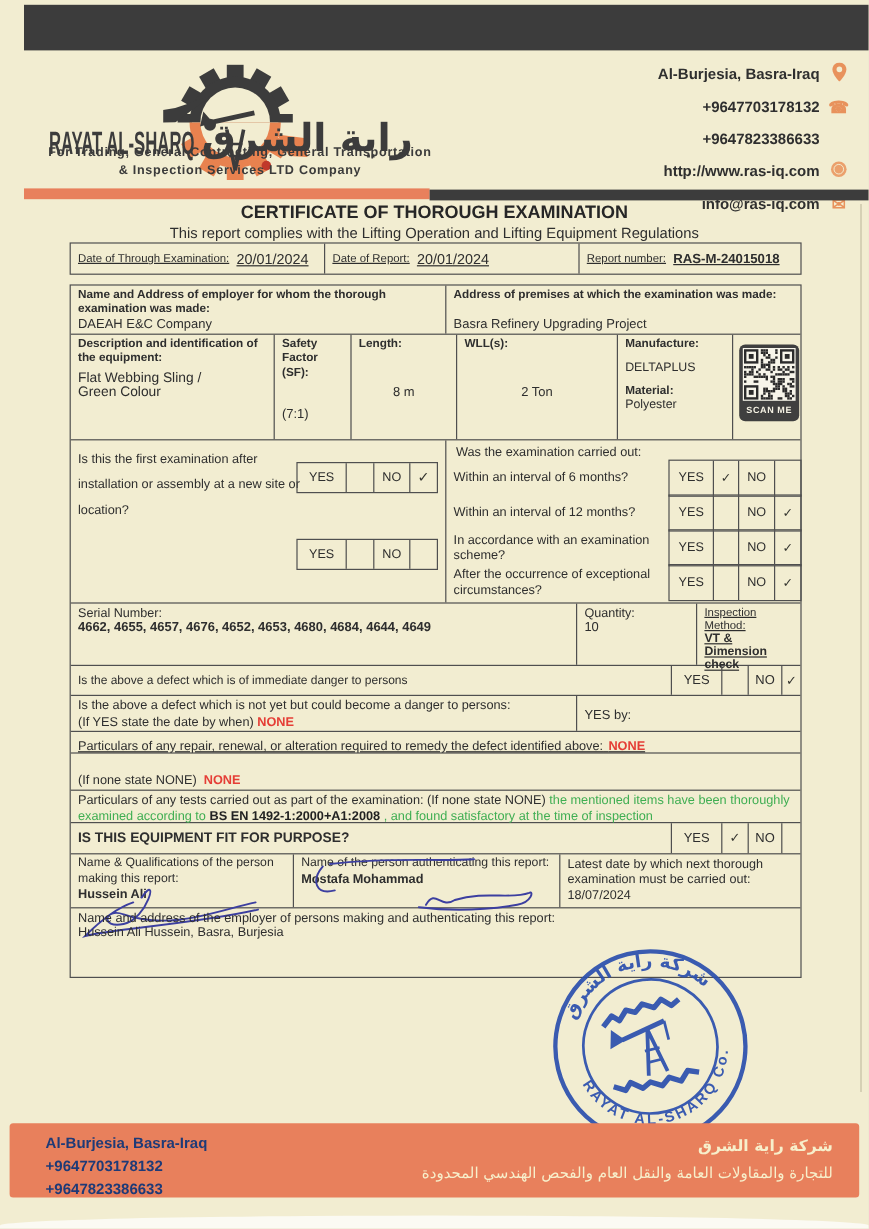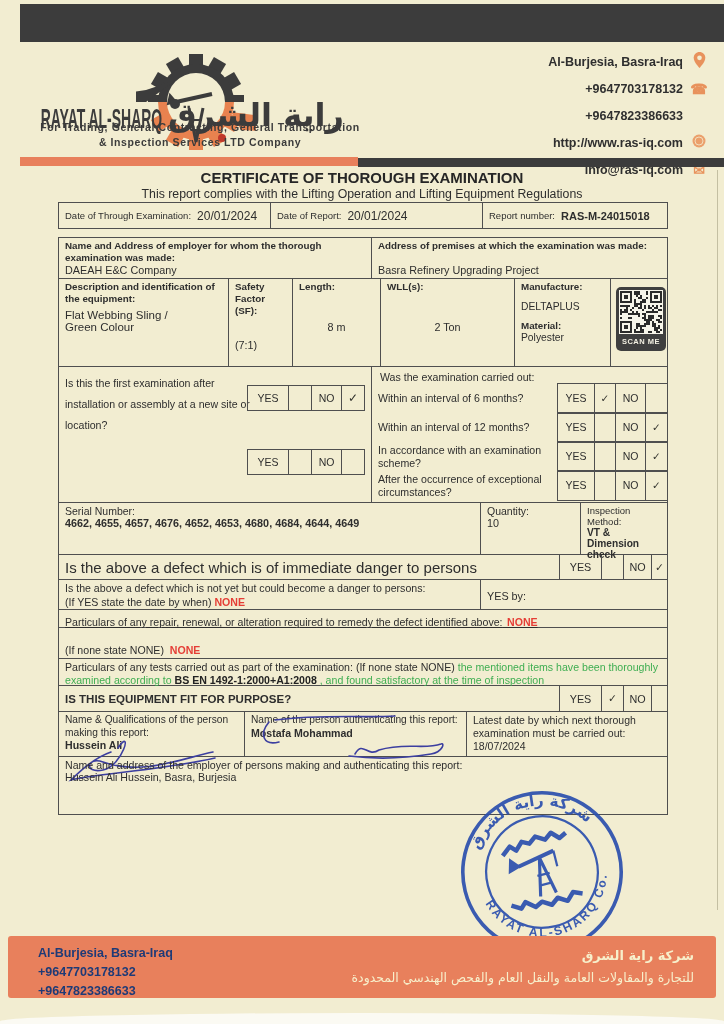--- a/index.html
+++ b/index.html
@@ -187,21 +187,21 @@
     </div>
   </div>
 
   <div class="sep-orange"></div>
   <div class="sep-dark"></div>
 
   <div class="doc-title">CERTIFICATE OF THOROUGH EXAMINATION</div>
   <div class="doc-subtitle">This report complies with the Lifting Operation and Lifting Equipment Regulations</div>
 
   <div class="tbl tbl-dates">
-    <div class="row" style="height:25px;">
+    <div class="row" style="height:25px;text-decoration:underline;">
       <div class="c" style="width:211px;">
         <span class="lbl">Date of Through Examination:</span>
         <span class="dval">20/01/2024</span>
       </div>
       <div class="c" style="width:212px;">
         <span class="lbl">Date of Report:</span>
         <span class="dval">20/01/2024</span>
       </div>
       <div class="c" style="flex:1;">
         <span class="lbl">Report number:</span>
@@ -760,29 +760,29 @@
 
     <div class="row" style="height:52px;">
       <div class="c" style="width:421px;">
         <div class="lbl" style="font-size:10.5px;">Serial Number:</div>
         <div class="val" style="font-weight:bold;">4662, 4655, 4657, 4676, 4652, 4653, 4680, 4684, 4644, 4649</div>
       </div>
       <div class="c" style="width:100px;">
         <div class="lbl" style="font-size:10.5px;">Quantity:</div>
         <div class="val">10</div>
       </div>
-      <div class="c" style="flex:1;">
+      <div class="c" style="flex:1;text-decoration:underline;">
         <div class="lbl">Inspection Method:</div>
         <div class="val" style="font-weight:bold;font-size:10.2px;width:70px;">VT &amp; Dimension check</div>
       </div>
     </div>
 
     <div class="row" style="height:25px;">
       <div class="c" style="flex:1;display:flex;align-items:center;">
-        <span style="font-size:15px;">Is the above a defect which is of immediate danger to persons</span>
+        <span style="font-size:10px;">Is the above a defect which is of immediate danger to persons</span>
       </div>
       <div class="c small-cells" style="width:42px;">YES</div>
       <div class="c small-cells tick" style="width:22px;"></div>
       <div class="c small-cells" style="width:28px;">NO</div>
       <div class="c small-cells tick" style="width:16px;">✓</div>
     </div>
 
     <div class="row" style="height:30px;">
       <div class="c" style="width:421px;">
         <div style="font-size:10.6px;line-height:13.5px;">

